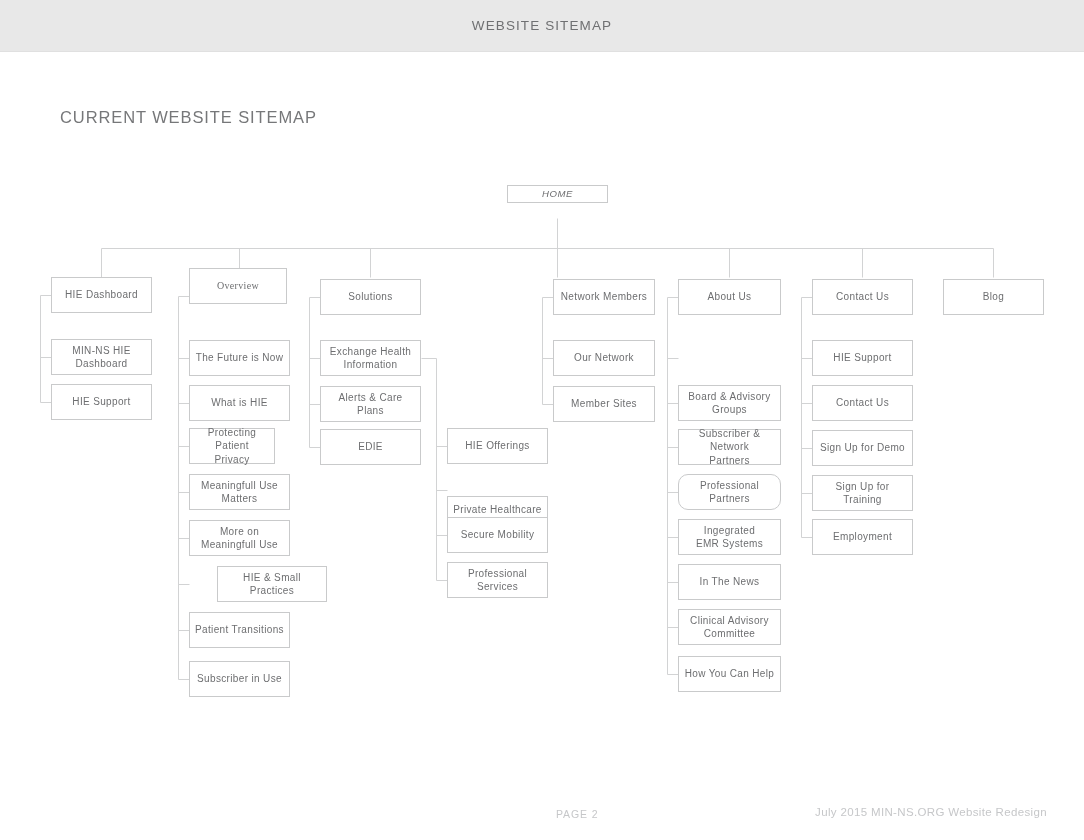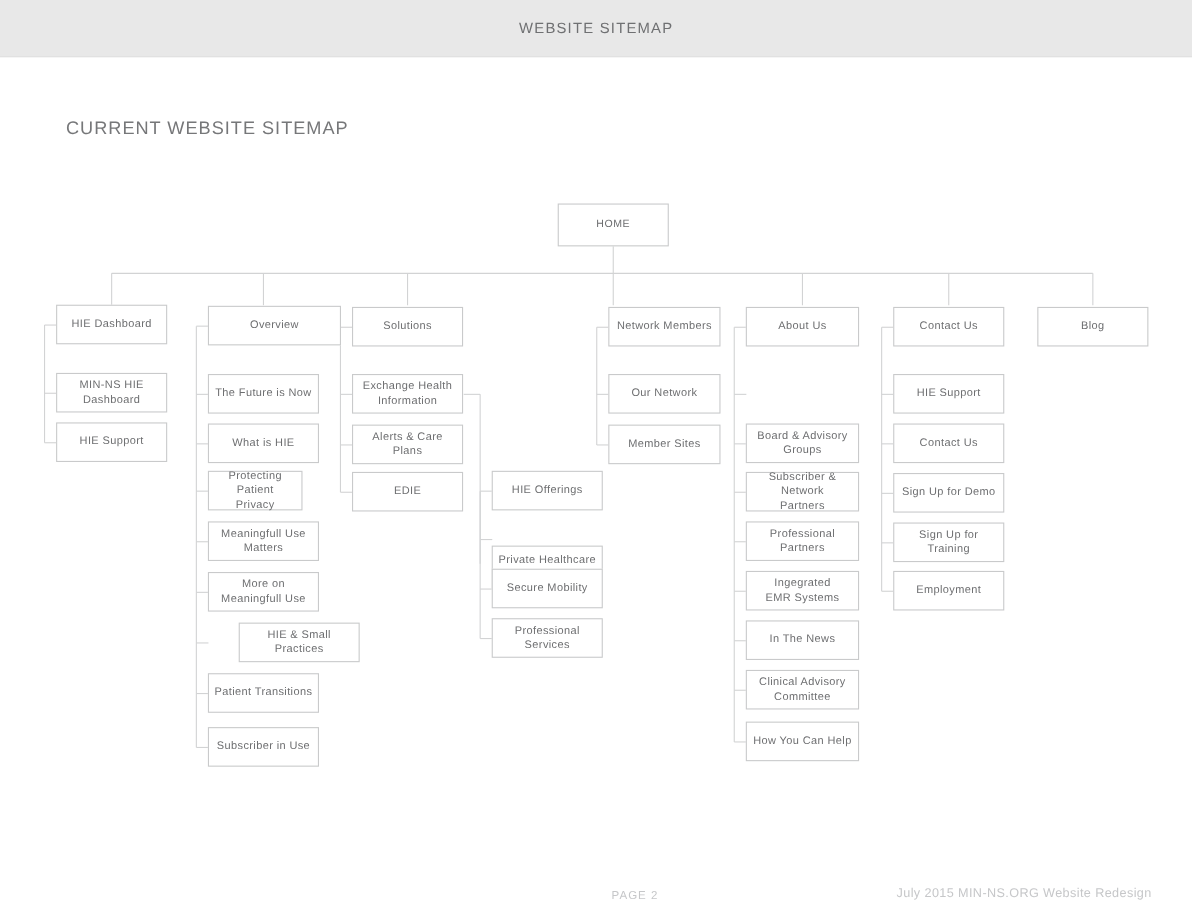--- a/index.html
+++ b/index.html
@@ -171,34 +171,34 @@
       <line x1="436.5" y1="446.5" x2="436.5" y2="580.5" stroke="#d2d3d4" stroke-width="1"></line>
       <line x1="421.5" y1="358.5" x2="436.5" y2="358.5" stroke="#d2d3d4" stroke-width="1"></line>
       <line x1="436.5" y1="358.5" x2="436.5" y2="512.5" stroke="#d2d3d4" stroke-width="1"></line>
       <line x1="436.5" y1="512.5" x2="436.5" y2="512.5" stroke="#d2d3d4" stroke-width="1"></line>
       <line x1="436.5" y1="446.5" x2="447.5" y2="446.5" stroke="#d2d3d4" stroke-width="1"></line>
       <line x1="436.5" y1="490.5" x2="447.5" y2="490.5" stroke="#d2d3d4" stroke-width="1"></line>
       <line x1="436.5" y1="535.5" x2="447.5" y2="535.5" stroke="#d2d3d4" stroke-width="1"></line>
       <line x1="436.5" y1="580.5" x2="447.5" y2="580.5" stroke="#d2d3d4" stroke-width="1"></line>
     </svg>
 
-<div class="node root" style="left: 507px; top: 185px; width: 101px; height: 39px;">
+<div class="node root" style="left: 507px; top: 185px; width: 101px; height: 18px; font-style: italic;">
       <span class="node-label">HOME</span>
     </div>
     <div class="node" style="left: 51px; top: 277px; width: 101px; height: 36px;">
       <span class="node-label">HIE Dashboard</span>
     </div>
     <div class="node" style="left: 51px; top: 339px; width: 101px; height: 36px;">
       <span class="node-label">MIN-NS HIE
 Dashboard</span>
     </div>
     <div class="node" style="left: 51px; top: 384px; width: 101px; height: 36px;">
       <span class="node-label">HIE Support</span>
     </div>
-    <div class="node" style="left: 189px; top: 278px; width: 121px; height: 36px;">
+    <div class="node" style="left: 189px; top: 268px; width: 98px; height: 36px; font-family: Liberation Serif, serif;">
       <span class="node-label">Overview</span>
     </div>
     <div class="node" style="left: 189px; top: 340px; width: 101px; height: 36px;">
       <span class="node-label">The Future is Now</span>
     </div>
     <div class="node" style="left: 189px; top: 385px; width: 101px; height: 36px;">
       <span class="node-label">What is HIE</span>
     </div>
     <div class="node" style="left: 189px; top: 428px; width: 86px; height: 36px;">
       <span class="node-label">Protecting Patient
@@ -260,21 +260,21 @@
       <span class="node-label">About Us</span>
     </div>
     <div class="node" style="left: 678px; top: 385px; width: 103px; height: 36px;">
       <span class="node-label">Board &amp; Advisory
 Groups</span>
     </div>
     <div class="node" style="left: 678px; top: 429px; width: 103px; height: 36px;">
       <span class="node-label">Subscriber &amp; Network
 Partners</span>
     </div>
-    <div class="node" style="left: 678px; top: 474px; width: 103px; height: 36px;">
+    <div class="node" style="left: 678px; top: 474px; width: 103px; height: 36px; border-radius: 10px;">
       <span class="node-label">Professional Partners</span>
     </div>
     <div class="node" style="left: 678px; top: 519px; width: 103px; height: 36px;">
       <span class="node-label">Ingegrated
 EMR Systems</span>
     </div>
     <div class="node" style="left: 678px; top: 564px; width: 103px; height: 36px;">
       <span class="node-label">In The News</span>
     </div>
     <div class="node" style="left: 678px; top: 609px; width: 103px; height: 36px;">

